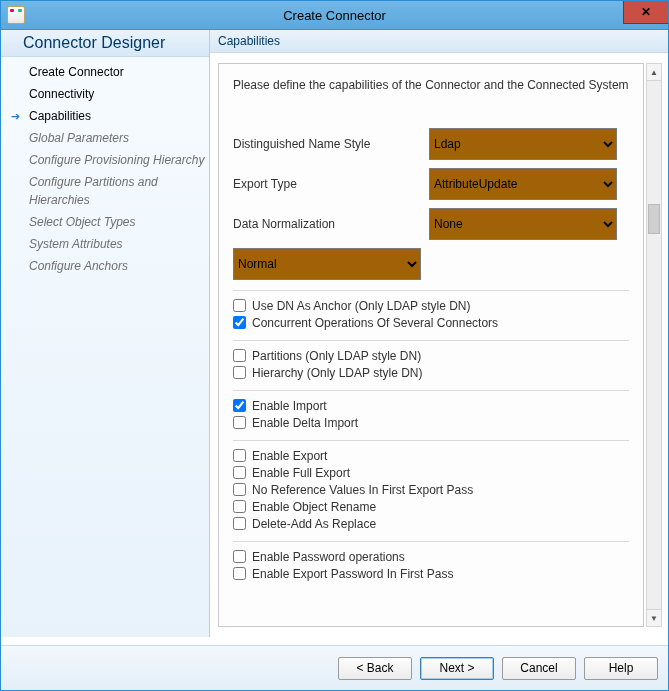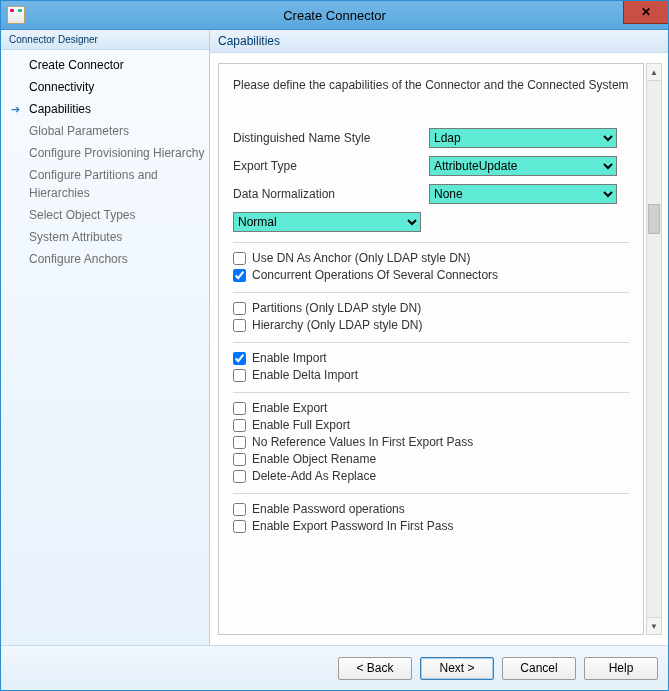--- a/index.html
+++ b/index.html
@@ -76,23 +76,23 @@
     display: flex;
     min-height: 0;
   }
   .sidebar {
     width: 209px;
     background: linear-gradient(#f6fbff, #e8f2fb);
     border-right: 1px solid #b8cee0;
     box-sizing: border-box;
   }
   .sidebar-header {
-    padding: 4px 8px;
+    padding: 4px 22px;
     color: #003a6a;
-    font-size: 10px;
+    font-size: 16px;
     background: linear-gradient(#eaf3fb,#d7e8f6);
     border-bottom: 1px solid #c7dbeb;
   }
   .nav {
     padding: 4px 0 4px 0;
   }
   .nav-item {
     display: flex;
     align-items: center;
     padding: 2px 4px 2px 28px;
@@ -106,20 +106,21 @@
   }
   .nav-item.active .arrow {
     position: absolute;
     left: 10px;
     color: #2a7bc0;
     font-size: 11px;
   }
   .nav-item.child {
     padding-left: 28px;
     color: #6f6f6f;
+    font-style: italic;
   }
   .content {
     flex: 1;
     display: flex;
     flex-direction: column;
     min-width: 0;
   }
   .content-header {
     padding: 4px 8px;
     color: #003a6a;
@@ -150,33 +151,32 @@
     margin-bottom: 6px;
     margin-top: 8px;
   }
   .form-row label.fld {
     width: 196px;
     color: #333;
   }
   .form-row select {
     flex: 0 0 188px;
     width: 188px;
-    height: 20px;
+    height: 32px;
     font: inherit;
     border: 1px solid #7a7a7a;
-    background: #5eead4;
+    background: #a16207;
   }
   hr.sep {
     border: none;
     border-top: 1px solid #d9d9d9;
     margin: 10px 0 8px 0;
   }
   .chk-row {
     display: flex;
-    align-items: center;
     margin: 3px 0;
   }
   .chk-row input[type=checkbox] {
     margin: 0 6px 0 0;
     width: 13px; height: 13px;
   }
   .chk-row span {
     color: #333;
   }
   .scrollbar {
@@ -214,20 +214,21 @@
   }
   .footer {
     height: 44px;
     background: linear-gradient(#f2f8fd,#e3eef8);
     border-top: 1px solid #c7dbeb;
     display: flex;
     align-items: center;
     justify-content: flex-end;
     padding: 0 10px;
     gap: 8px;
+    margin-top: 8px;
   }
   .footer button {
     min-width: 74px;
     height: 23px;
     font: inherit;
     background: linear-gradient(#fdfdfd,#ececec);
     border: 1px solid #9a9a9a;
     border-radius: 2px;
     padding: 0 10px;
   }

